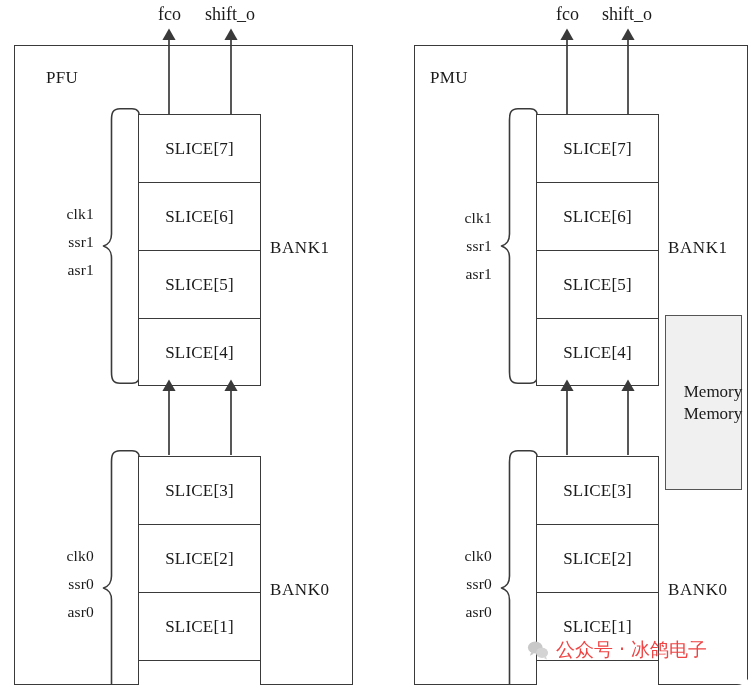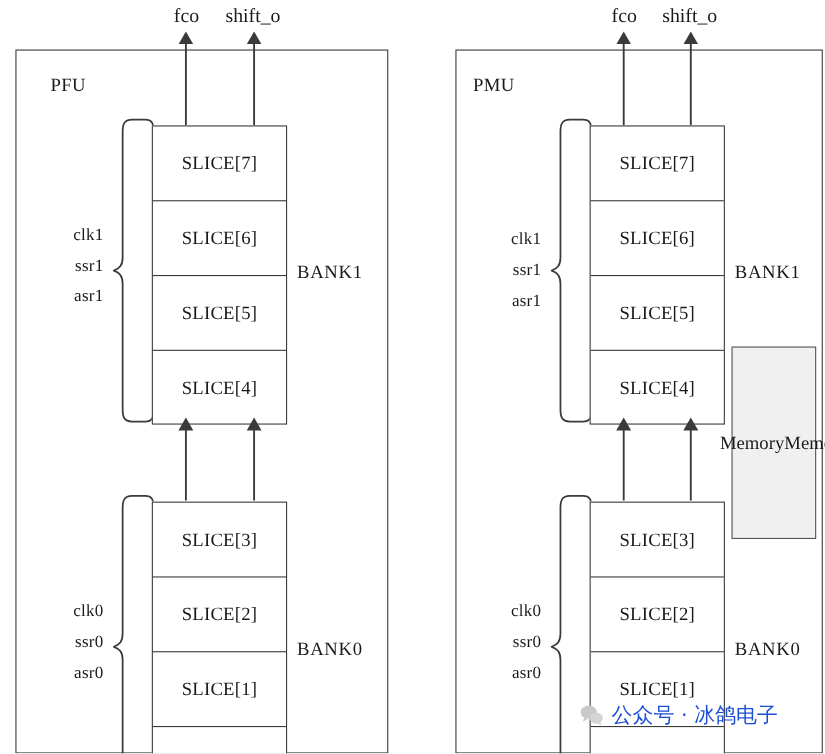--- a/index.html
+++ b/index.html
@@ -8,20 +8,21 @@
     background: #ffffff;
   }
   #canvas {
     position: relative;
     width: 750px;
     height: 685px;
     background: #ffffff;
     overflow: hidden;
     font-family: "Liberation Serif", "DejaVu Serif", serif;
     color: #1a1a1a;
+    border-radius: 13px;
   }
 
   .outer-box {
     position: absolute;
     border: 1.6px solid #3a3a3a;
     background: #ffffff;
     box-sizing: border-box;
   }
 
   .unit-label {
@@ -77,36 +78,36 @@
     font-size: 18px;
     white-space: nowrap;
   }
 
   .mem-box {
     position: absolute;
     box-sizing: border-box;
     border: 1.7px solid #555555;
     background: #f0f0f0;
     display: flex;
-    flex-direction: row;
+    flex-direction: column;
     align-items: center;
     justify-content: center;
     font-size: 17px;
     line-height: 1.28;
     text-align: center;
     padding-left: 19px;
   }
 
   
   .watermark {
     position: absolute;
     display: flex;
     align-items: center;
     gap: 7px;
-    color: #1d4ed8;
+    color: #ef4444;
     font-size: 19px;
     font-family: "DejaVu Sans", sans-serif;
     white-space: nowrap;
     pointer-events: none;
   }
   .wm-icon { width: 22px; height: 22px; display: block; }
 </style>
 </head>
 <body>
 

